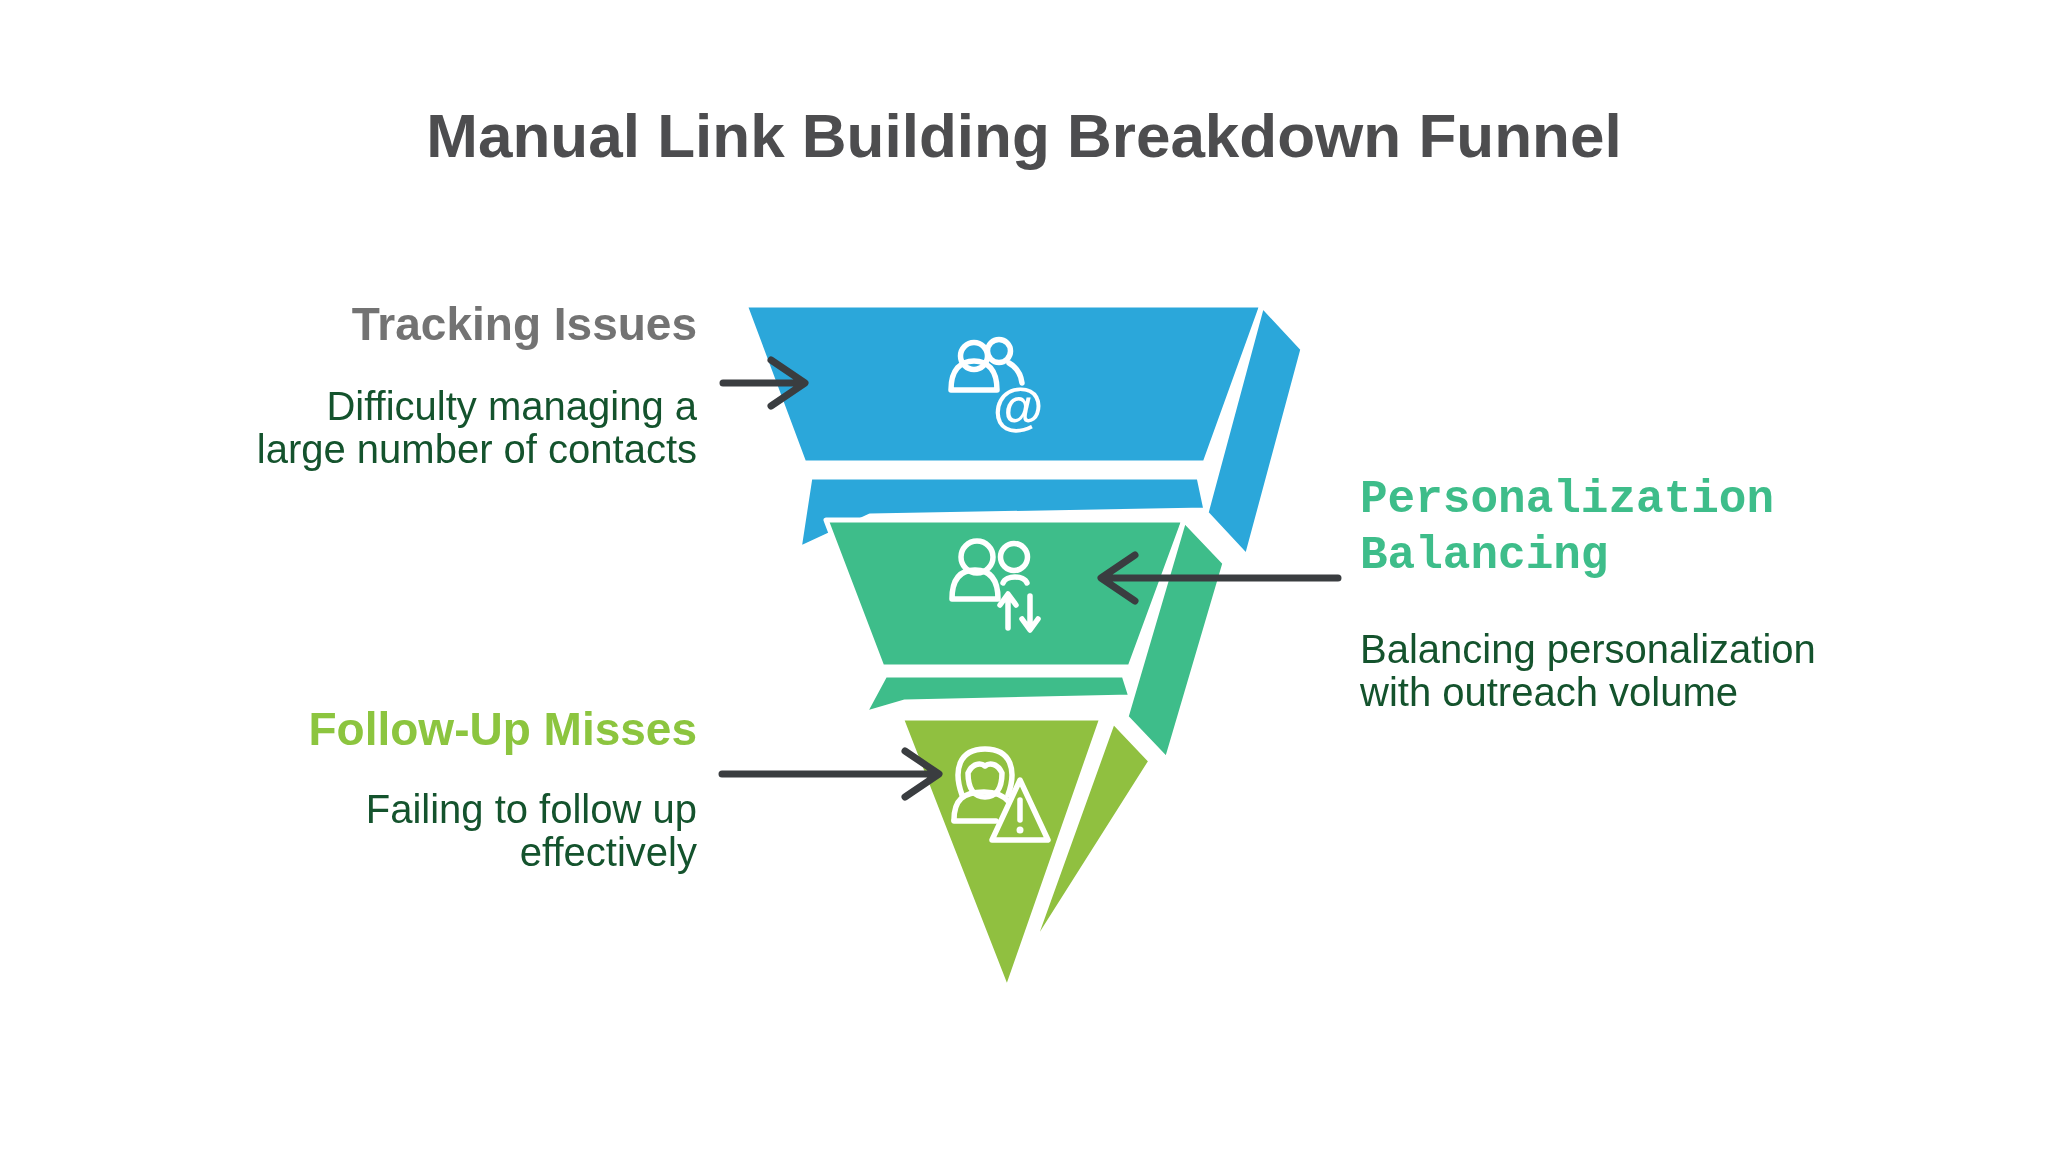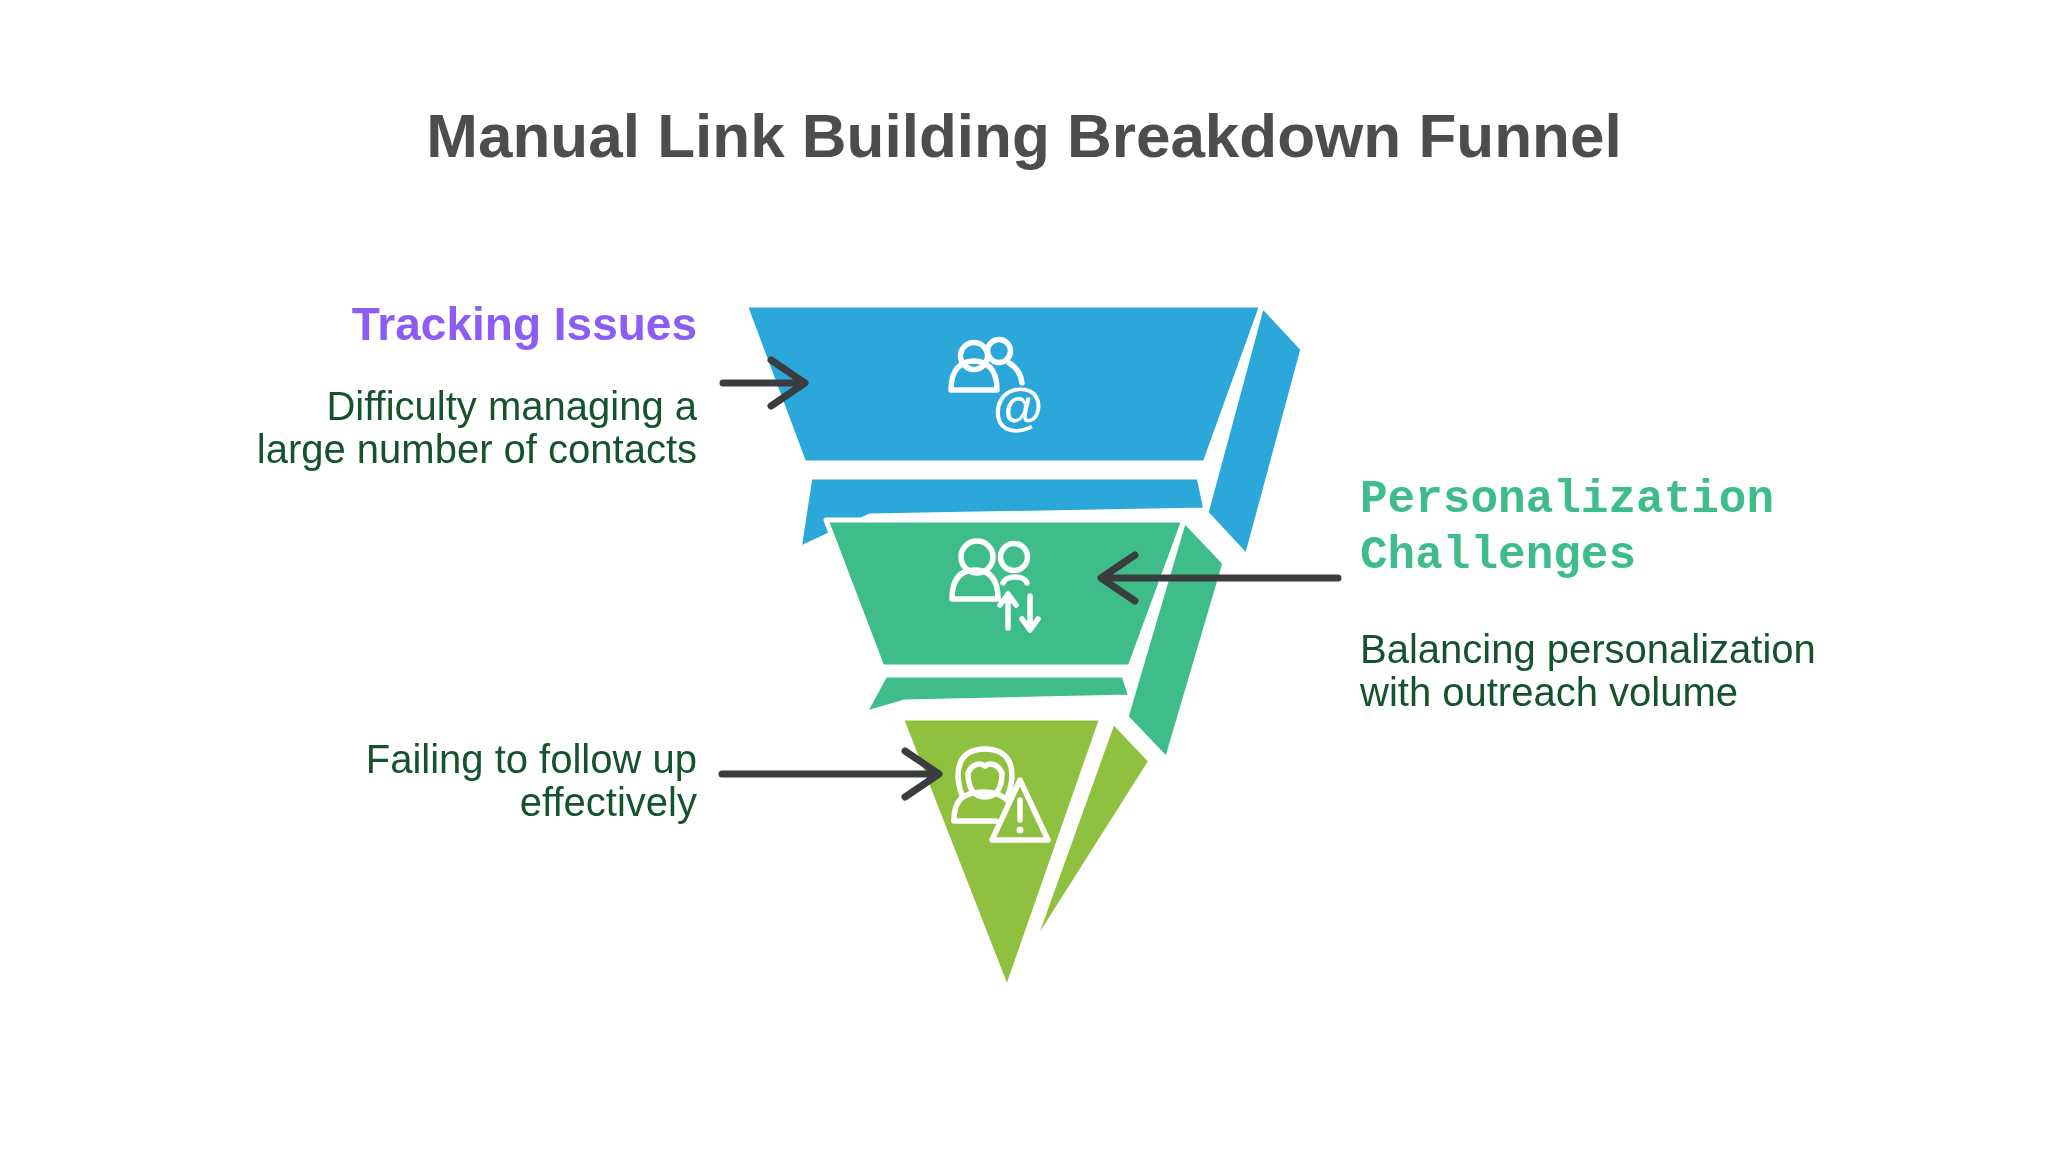--- a/index.html
+++ b/index.html
@@ -20,21 +20,21 @@
   .desc    { font-size:40px; line-height:43px; color:#14532d; font-weight:400; }
 
   #label-tracking        { top:299px;  right:1351px; width:560px; text-align:right; }
   #label-tracking .desc  { margin-top:36px; }
   #label-personalization { top:472px;  left:1360px;  width:560px; text-align:left; }
   #label-personalization .heading { line-height:56px;font-family:Liberation Mono, monospace; }
   #label-personalization .desc { margin-top:44px; }
   #label-followup        { top:704px;  right:1351px; width:560px; text-align:right; }
   #label-followup .desc  { margin-top:34px; }
 
-  .c-blue  { color:#8b5cf6; }
+  .c-blue  { color:#737373; }
   .c-green { color:#3ebd8a; }
   .c-lime  { color:#8cc53f; }
 
   .tier-blue  { fill:#2ba7da; }
   .tier-green { fill:#3ebd8a; }
   .tier-lime  { fill:#90c040; }
 </style>
 </head>
 <body>
 
@@ -101,28 +101,31 @@
     </div>
     <div class="desc">
       <div>Difficulty managing a</div>
       <div>large number of contacts</div>
     </div>
   </div>
 
   <div class="label" id="label-personalization">
     <div class="heading c-green">
       <div>Personalization</div>
-      <div>Challenges</div>
+      <div>Balancing</div>
     </div>
     <div class="desc">
       <div>Balancing personalization</div>
       <div>with outreach volume</div>
     </div>
   </div>
 
   <div class="label" id="label-followup">
+    <div class="heading c-lime">
+      <div>Follow-Up Misses</div>
+    </div>
     <div class="desc">
       <div>Failing to follow up</div>
       <div>effectively</div>
     </div>
   </div>
 
 </div>
 
 </body></html>

